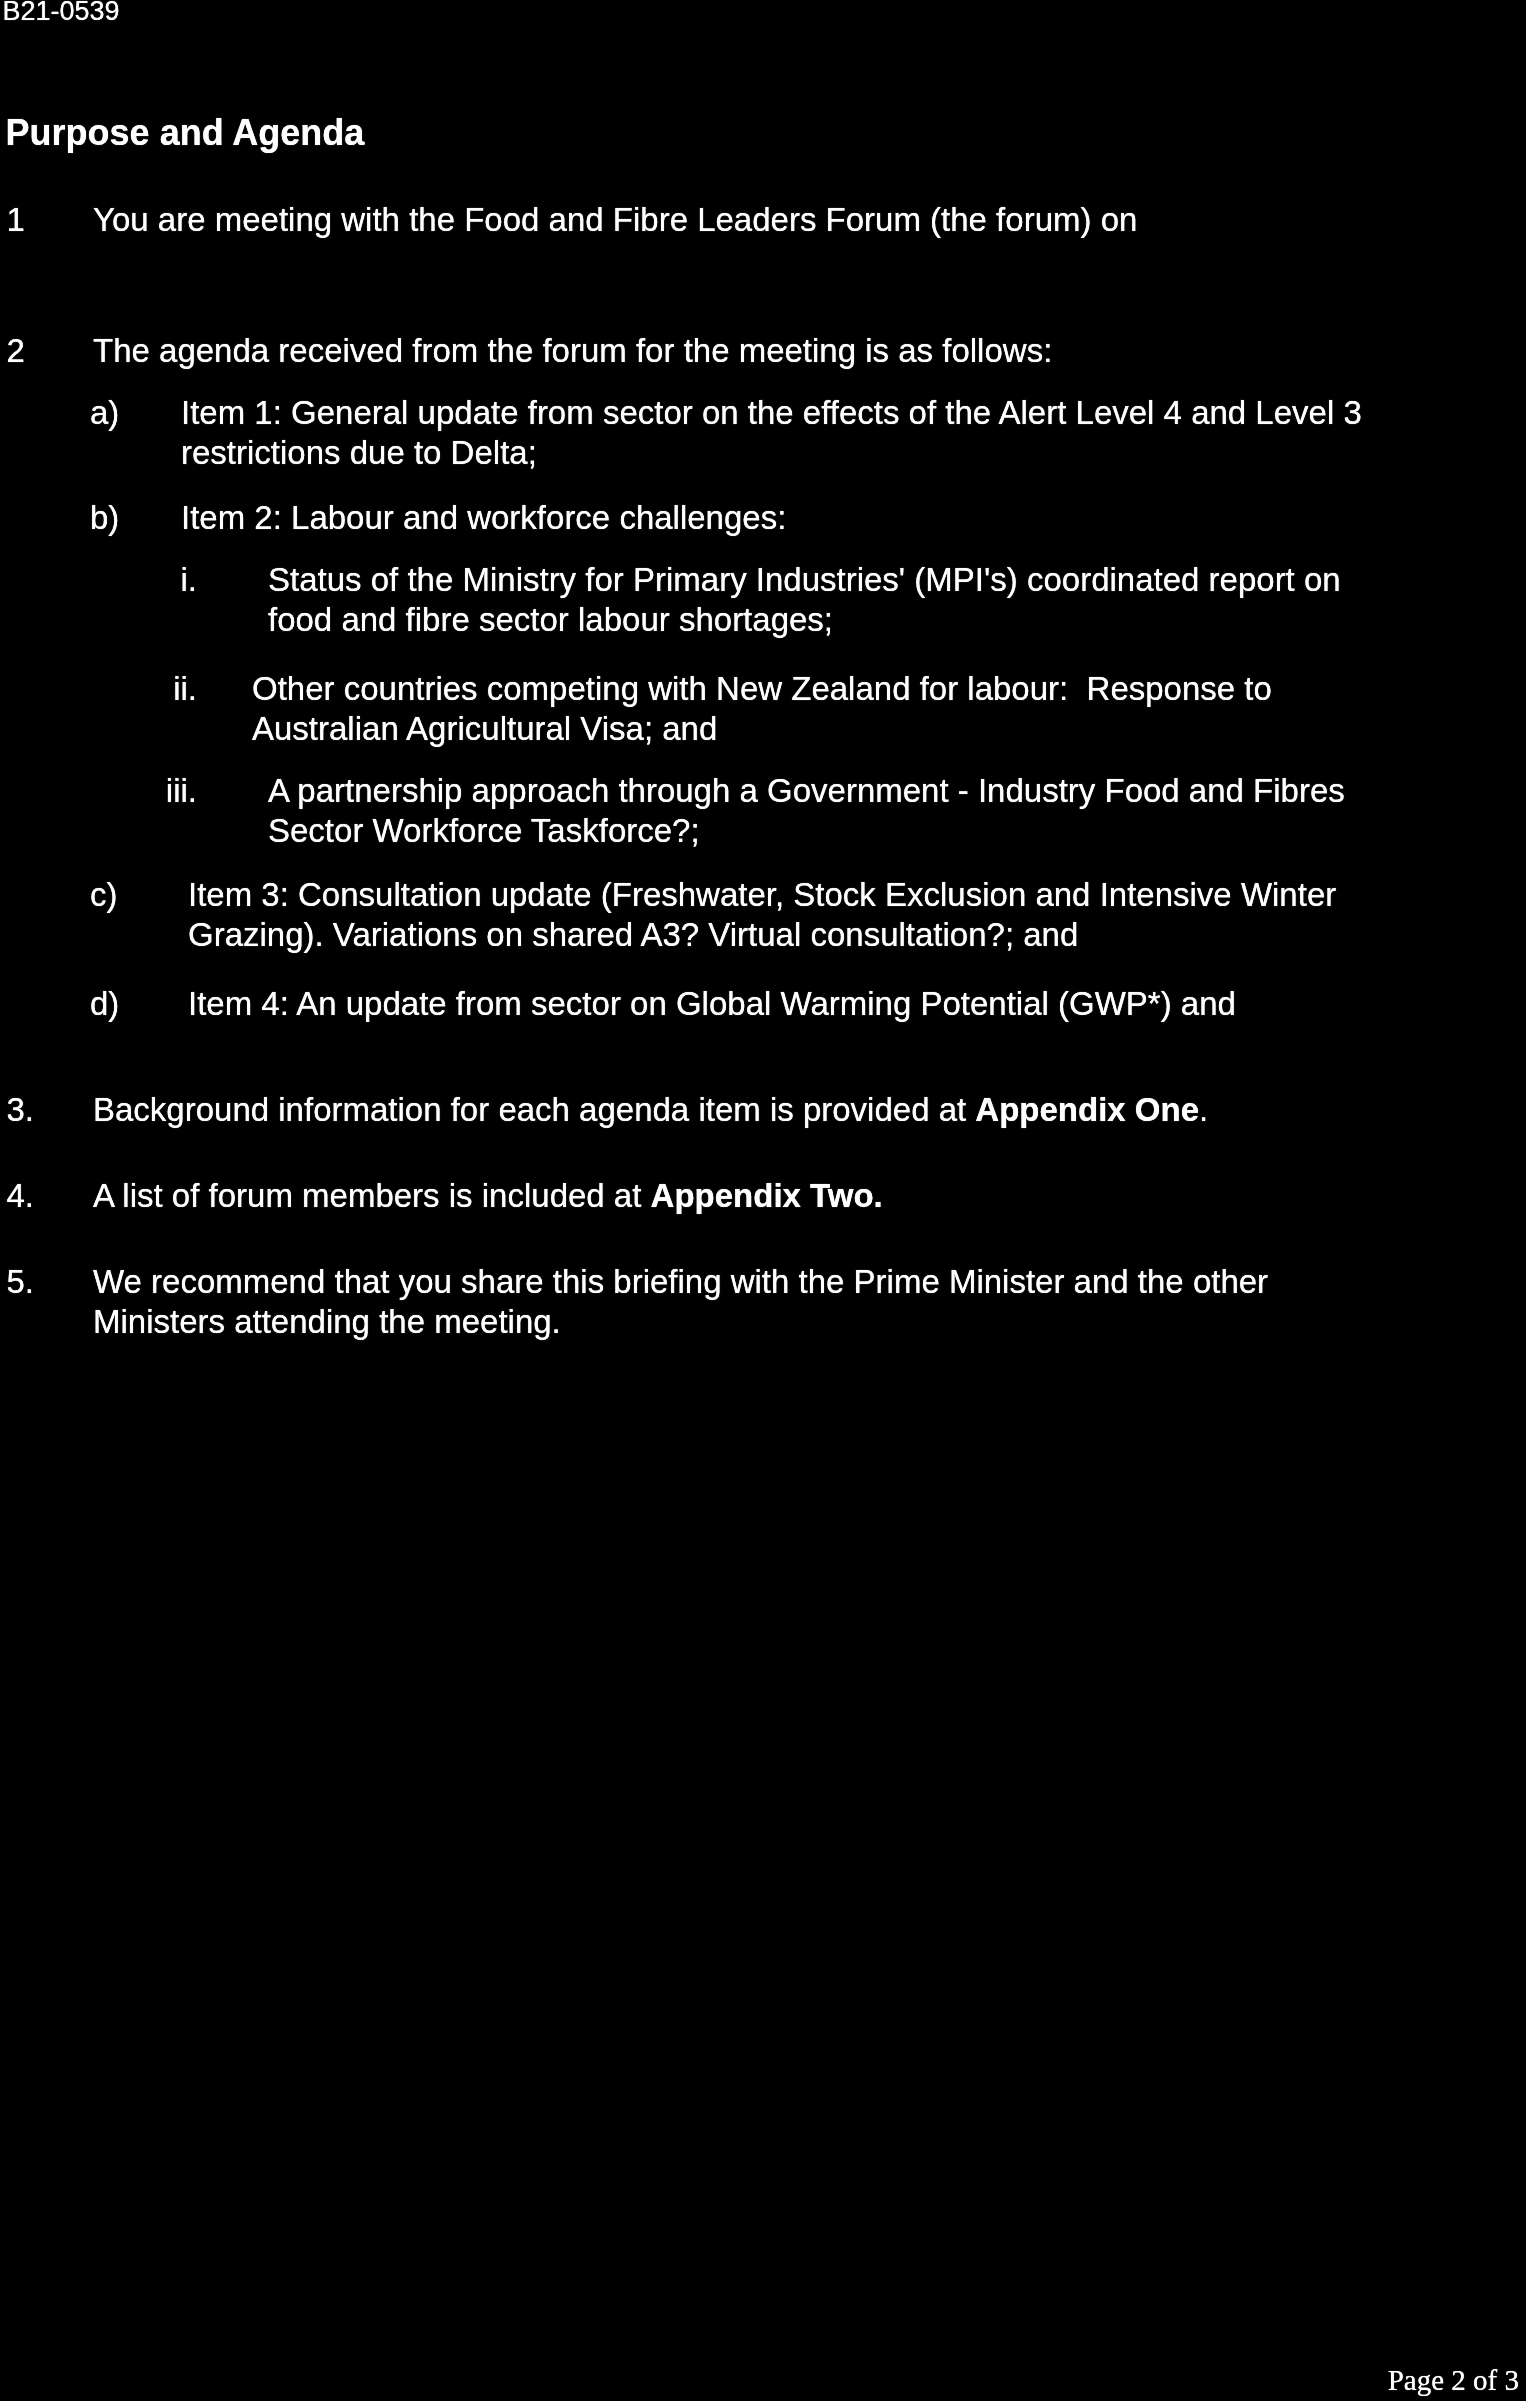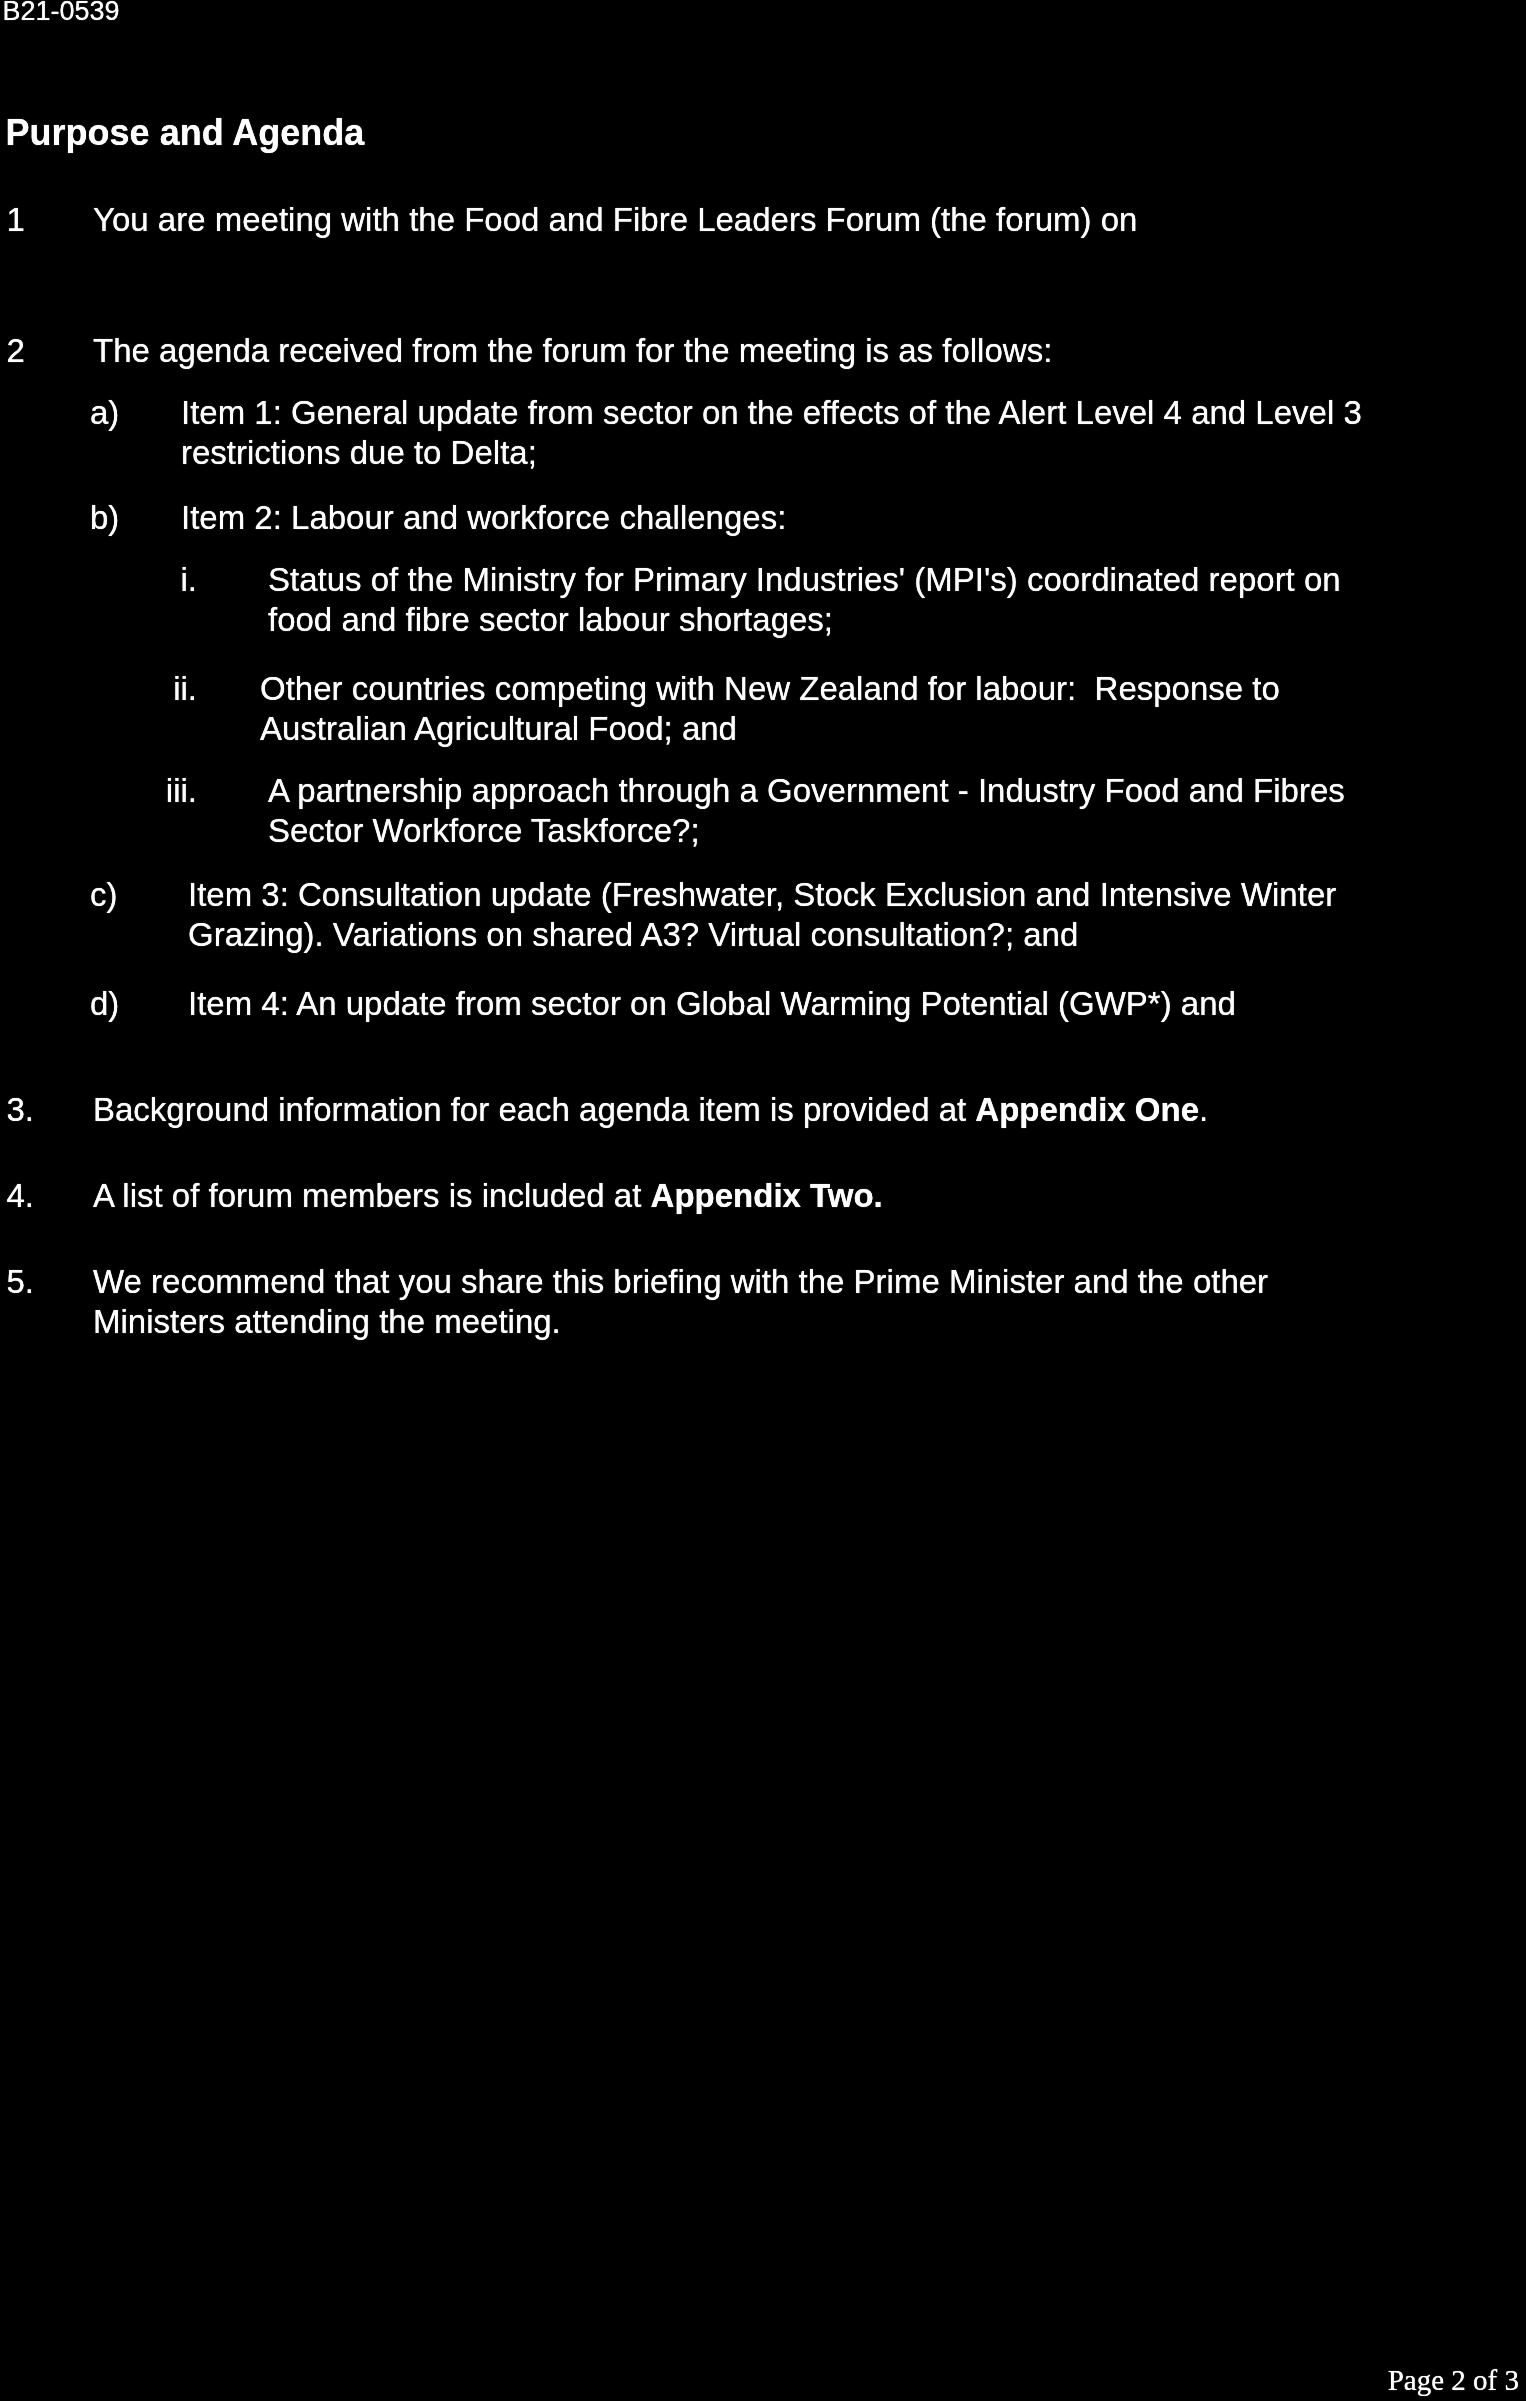--- a/index.html
+++ b/index.html
@@ -82,23 +82,23 @@
       </div>
       <div class="para" style="top: 560px;">
         <span class="marker lvl3" style="left: 119px; width: 78px;">i.</span>
         <div class="lines" style="left: 268px;">
           <div class="line"><span>Status of the Ministry for Primary Industries' (MPI's) coordinated report on</span></div>
           <div class="line"><span>food and fibre sector labour shortages;</span></div>
         </div>
       </div>
       <div class="para" style="top: 669px;">
         <span class="marker lvl3" style="left: 119px; width: 78px;">ii.</span>
-        <div class="lines" style="left: 260px;">
+        <div class="lines" style="left: 252px;">
           <div class="line"><span>Other countries competing with New Zealand for labour:  Response to</span></div>
-          <div class="line"><span>Australian Agricultural Food; and</span></div>
+          <div class="line"><span>Australian Agricultural Visa; and</span></div>
         </div>
       </div>
       <div class="para" style="top: 771px;">
         <span class="marker lvl3" style="left: 119px; width: 78px;">iii.</span>
         <div class="lines" style="left: 268px;">
           <div class="line"><span>A partnership approach through a Government - Industry Food and Fibres</span></div>
           <div class="line"><span>Sector Workforce Taskforce?;</span></div>
         </div>
       </div>
       <div class="para" style="top: 875px;">

